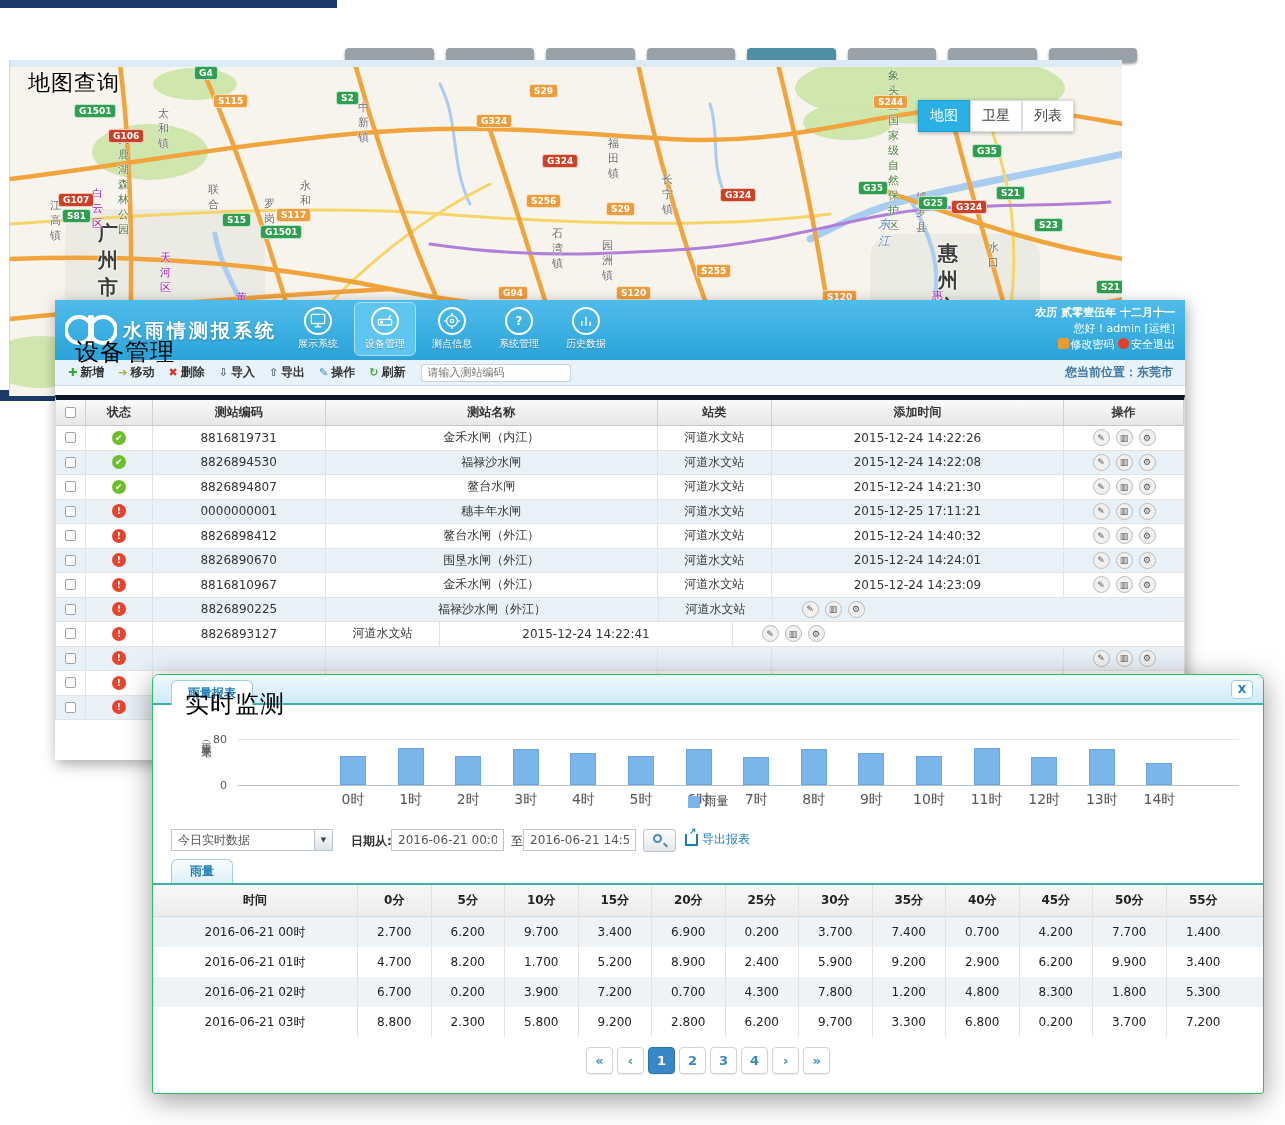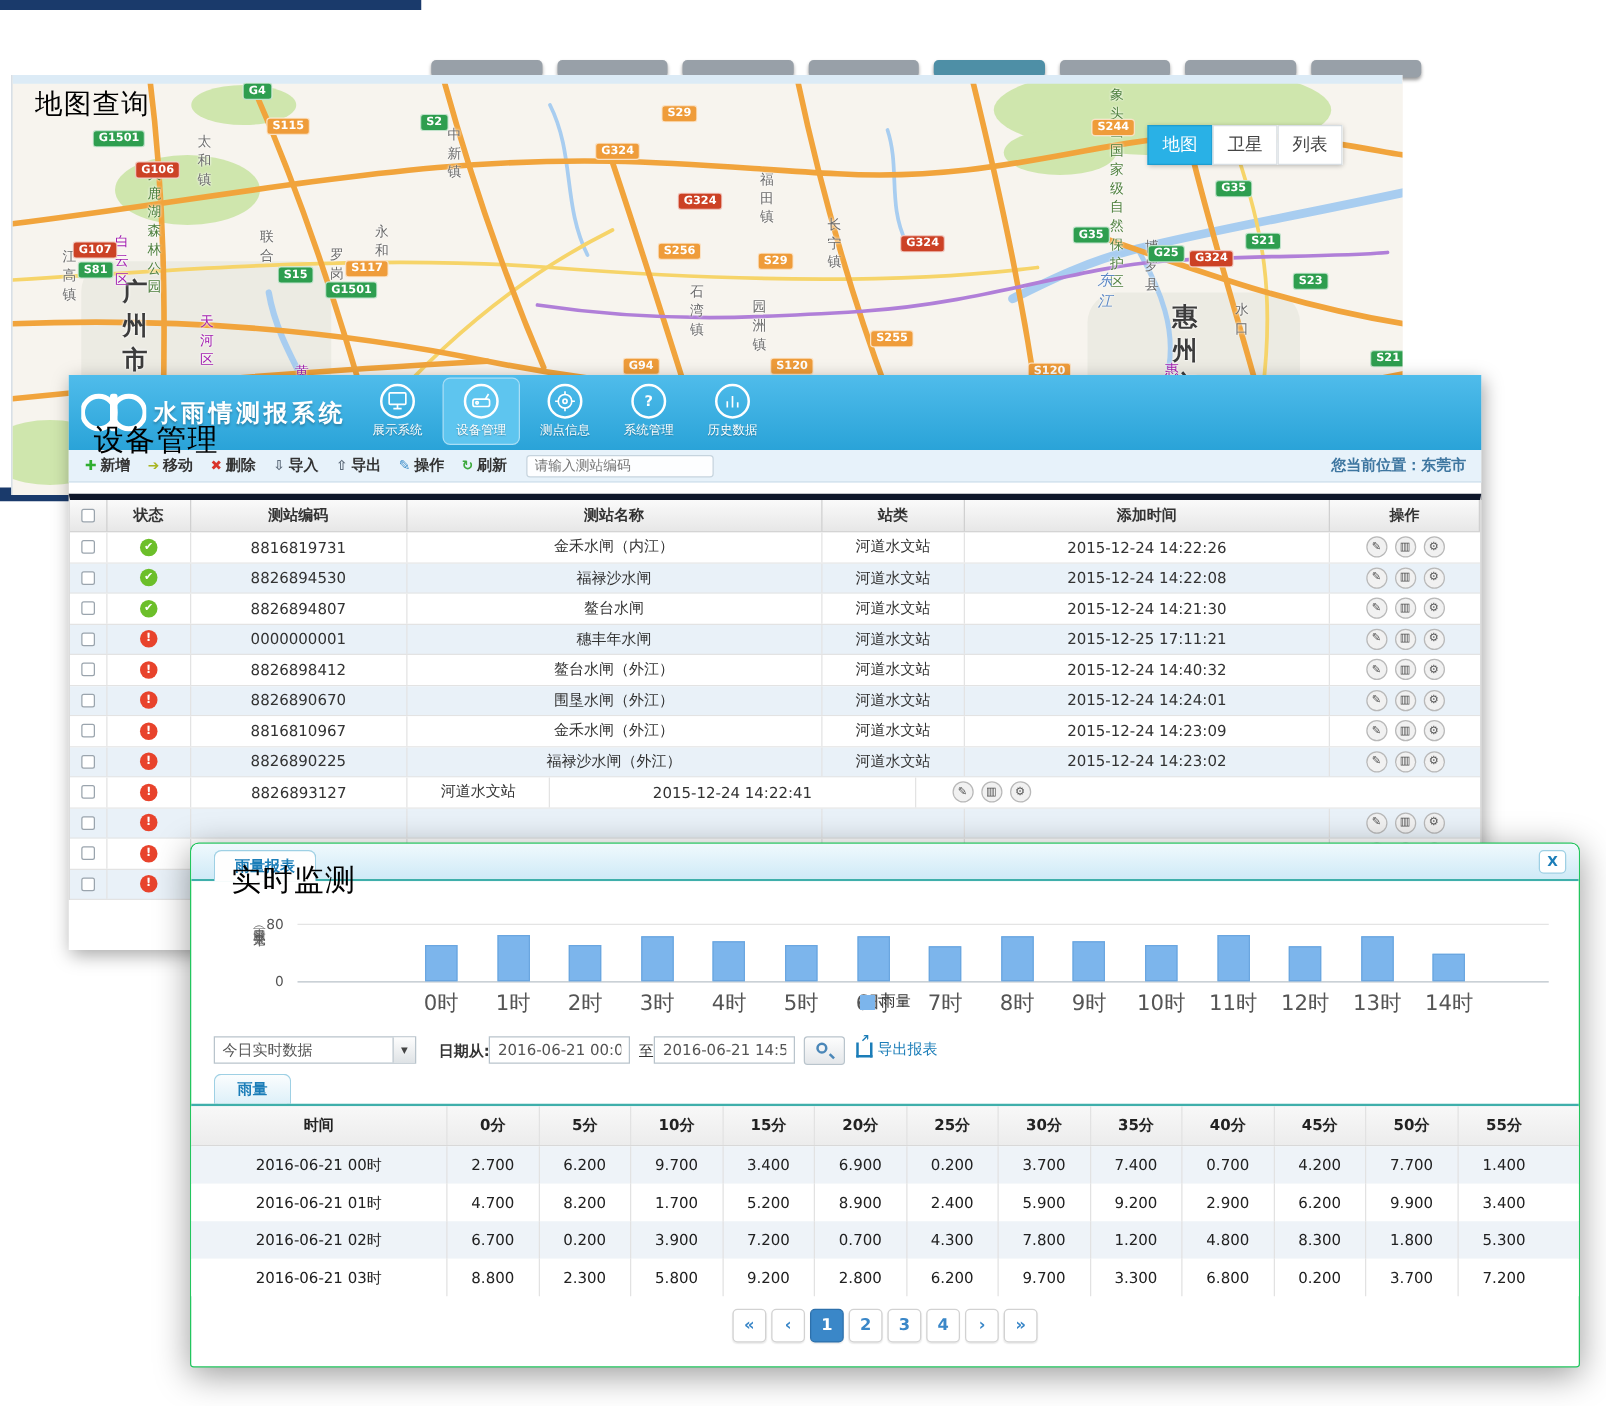--- a/index.html
+++ b/index.html
@@ -125,21 +125,21 @@
     justify-content:center; cursor:pointer; }
 
   #pp-chart { left:0; top:30px; width:100%; height:92px; }
   .gridline { position:absolute; left:85px; right:24px; height:1px; background:#e4e4e4; }
   #gl-base { background:#b9c2c9; }
   .ytick { position:absolute; font-size:11px; color:#555; width:26px; text-align:right; }
   #ylabel { position:absolute; left:46px; top:8px; height:64px; writing-mode:vertical-rl;
     font-size:10px; color:#555; letter-spacing:1px; }
   .bar { position:absolute; width:26px; background:#7cb5ec; border:1px solid #6aa6e0; }
   .xlabel { position:absolute; top:62px; width:44px; margin-left:-22px;
-    text-align:center; font-size:17px; color:#555; }
+    text-align:center; font-size:14px; color:#555; }
   #pp-legend { left:0; top:118px; width:100%; display:flex; justify-content:center;
     align-items:center; gap:5px; font-size:12px; color:#333; }
   #legend-swatch { width:12px; height:12px; background:#7cb5ec; }
 
   #pp-filter { left:0; top:152px; width:100%; height:28px; font-size:12px; color:#333; }
   #pp-select { position:absolute; left:18px; top:2px; width:162px; height:22px;
     border:1px solid #b9c4cc; background:#fff; display:flex; align-items:center;
     cursor:pointer; }
   #pp-select .val { flex:1; padding-left:6px; color:#555; font-size:12px; }
   #pp-select .arrow { width:18px; height:100%;
@@ -366,20 +366,28 @@
           <div class="nav-ico">
             <svg width="20" height="20" viewBox="0 0 24 24" fill="none" stroke="#fff" stroke-width="1.6">
               <line x1="7" y1="18" x2="7" y2="12"></line>
               <line x1="12" y1="18" x2="12" y2="7"></line>
               <line x1="17" y1="18" x2="17" y2="13"></line>
             </svg>
           </div>
           <span class="nav-lbl">历史数据</span>
         </div>
       </div>
+    <div class="abs" id="dw-user">
+      <div class="lunar">农历 贰零壹伍年 十二月十一</div>
+      <div>您好！admin [运维]</div>
+      <div>
+        <span class="mini-ico key"></span><a href="#">修改密码</a>
+        <span class="mini-ico quit"></span><a href="#">安全退出</a>
+      </div>
+    </div>
   </div>
   <div class="abs" id="dw-toolbar">
       <button class="tool-btn">
         <span class="tool-ico ti-add">✚</span>
         <span>新增</span>
       </button>
       <button class="tool-btn">
         <span class="tool-ico ti-move">➔</span>
         <span>移动</span>
       </button>
@@ -540,21 +548,20 @@
       <div class="drow alt">
         <div class="dcell c0">
           <span class="chk"></span>
         </div>
         <div class="dcell c1">
           <span class="st err">!</span>
         </div>
         <div class="dcell c2">8826890225</div>
         <div class="dcell c3">福禄沙水闸（外江）</div>
         <div class="dcell c4">河道水文站</div>
-        <div class="dcell c5">2015-12-24 14:23:02</div>
         <div class="dcell c6">
           <span class="opbtn">✎</span>
           <span class="opbtn">▥</span>
           <span class="opbtn">⚙</span>
         </div>
       </div>
       <div class="drow">
         <div class="dcell c0">
           <span class="chk"></span>
         </div>

